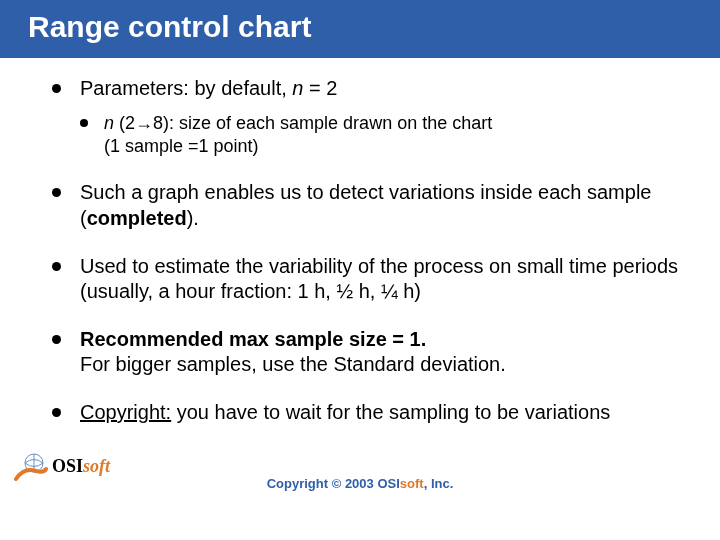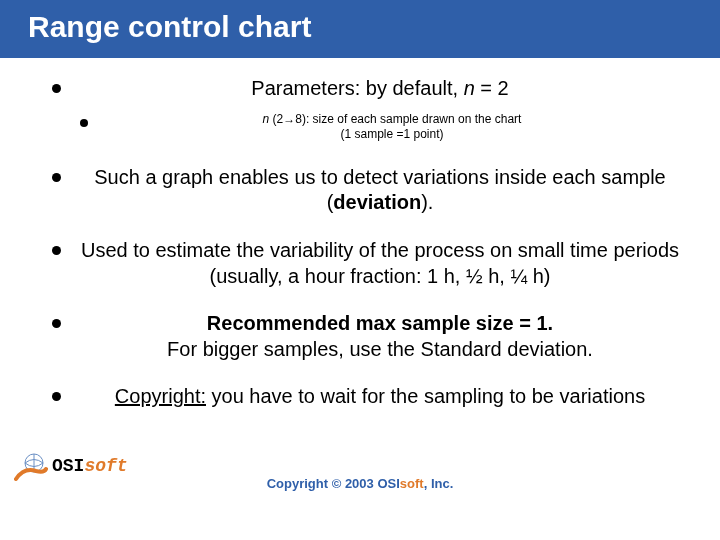--- a/index.html
+++ b/index.html
@@ -1,32 +1,32 @@
 <!DOCTYPE html>
 <html><head>
 <meta charset="utf-8">
 <style>
   * { margin: 0; padding: 0; box-sizing: border-box; }
   html, body { width: 720px; height: 540px; font-family: Arial, Helvetica, sans-serif; background: #fff; }
   .slide { width: 720px; height: 497px; position: relative; display: flex; flex-direction: column; }
   .title-bar { background: #2f5fa9; color: #fff; font-size: 30px; font-weight: bold; padding: 10px 18px 14px 28px; }
   .content { flex: 1; padding: 18px 40px 0 52px; }
-  ul.top { list-style: none; text-align: center; }
+  ul.top { list-style: none; }
   ul.top > li { position: relative; padding-left: 28px; margin-bottom: 22px; font-size: 20px; line-height: 1.28; color: #000; }
   ul.top > li::before { content: ""; position: absolute; left: 0; top: 8px; width: 9px; height: 9px; background: #000; border-radius: 50%; }
   ul.sub { list-style: none; margin-top: 10px; }
-  ul.sub > li { position: relative; padding-left: 24px; font-size: 12px; line-height: 1.3; }
+  ul.sub > li { position: relative; padding-left: 24px; font-size: 18px; line-height: 1.3; }
   ul.sub > li::before { content: ""; position: absolute; left: 0; top: 7px; width: 8px; height: 8px; background: #000; border-radius: 50%; }
   .ital { font-style: italic; }
   .bold { font-weight: bold; }
   .under { text-decoration: underline; }
   .footer { position: absolute; bottom: 6px; width: 100%; text-align: center; font-size: 13px; color: #2f5fa9; font-weight: bold; }
   .footer .c2 { color: #e07a2a; }
   .logo { position: absolute; left: 14px; bottom: 14px; display: flex; align-items: center; gap: 4px; }
-  .logo-text { font-family: Liberation Mono, monospace; font-weight: bold; font-size: 18px; }
+  .logo-text { font-family: Liberation Serif, serif; font-weight: bold; font-size: 18px; }
   .logo-text .osi { color: #000; }
   .logo-text .soft { color: #e07a2a; font-style: italic; }
 </style>
 </head>
 <body>
 
 <div class="slide">
   <div class="title-bar">Range control chart</div>
 
   <div class="content">
@@ -36,21 +36,21 @@
         <span>Parameters: by default, </span><span class="ital">n</span><span> = 2</span>
         <ul class="sub">
           <li>
             <span class="ital">n</span><span> (2→8): size of each sample drawn on the chart</span><br>
             <span>(1 sample =1 point)</span>
           </li>
         </ul>
       </li>
 
       <li>
-        <span>Such a graph enables us to detect variations inside each sample (</span><span class="bold">deviation</span><span>).</span>
+        <span>Such a graph enables us to detect variations inside each sample (</span><span class="bold">completed</span><span>).</span>
       </li>
 
       <li>Used to estimate the variability of the process on small time periods (usually, a hour fraction: 1 h, ½ h, ¼ h)</li>
 
       <li>
         <span class="bold">Recommended max sample size = 1.</span><br>
         <span>For bigger samples, use the Standard deviation.</span>
       </li>
 
       <li>

